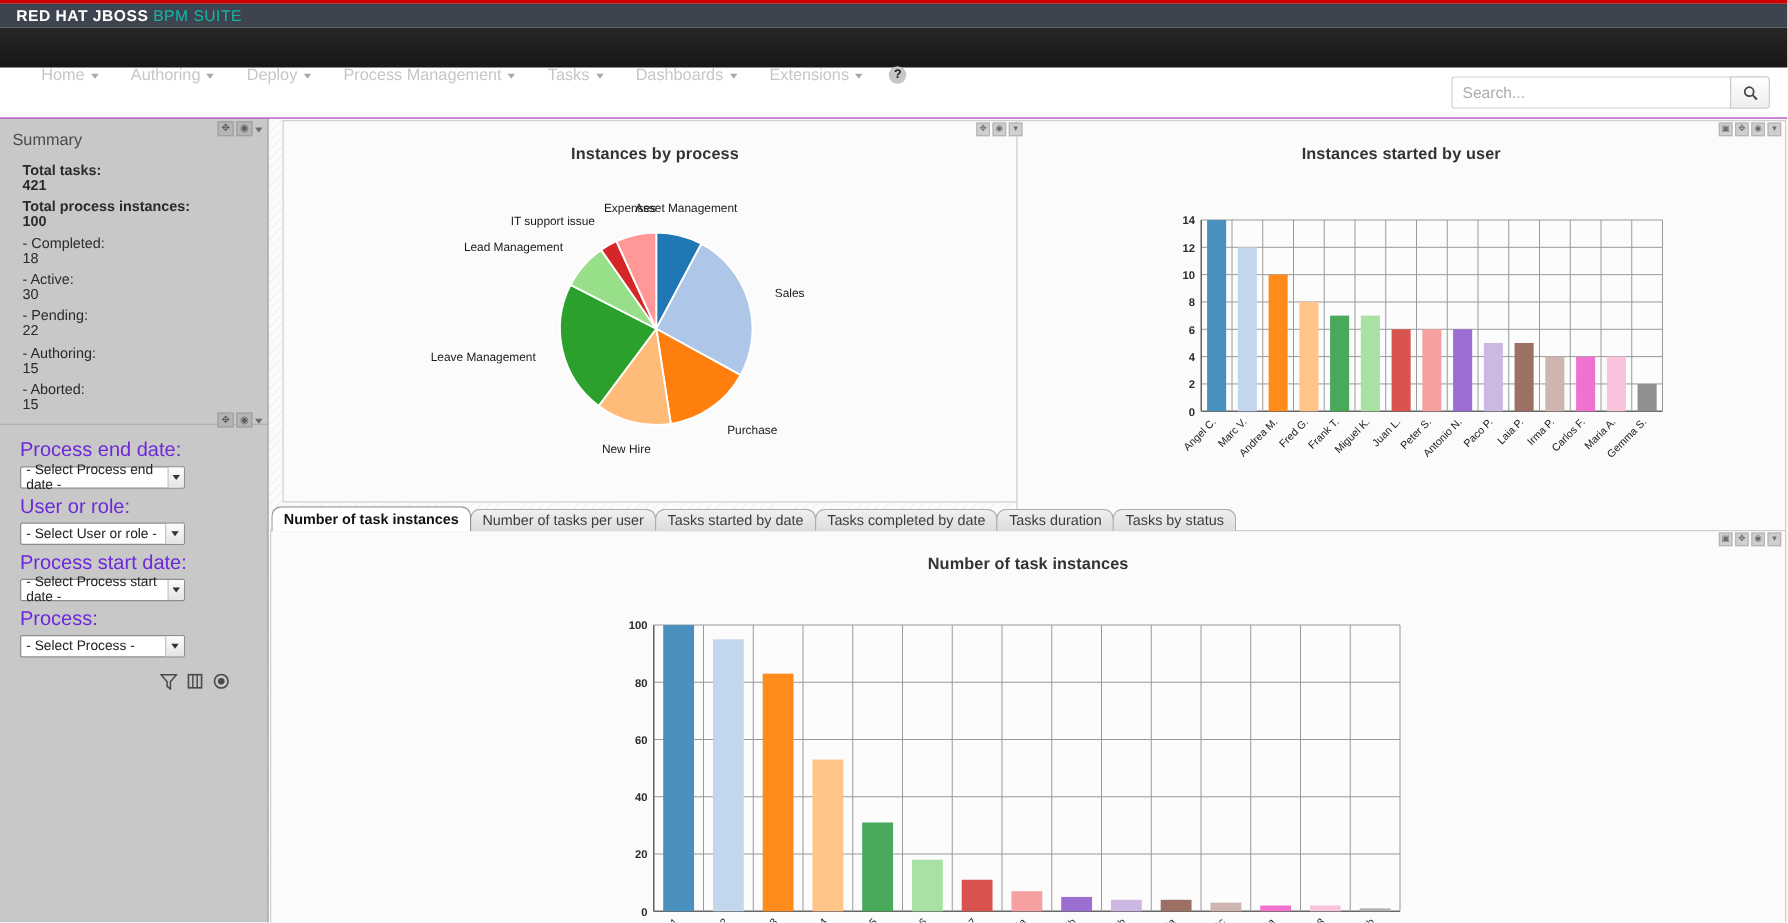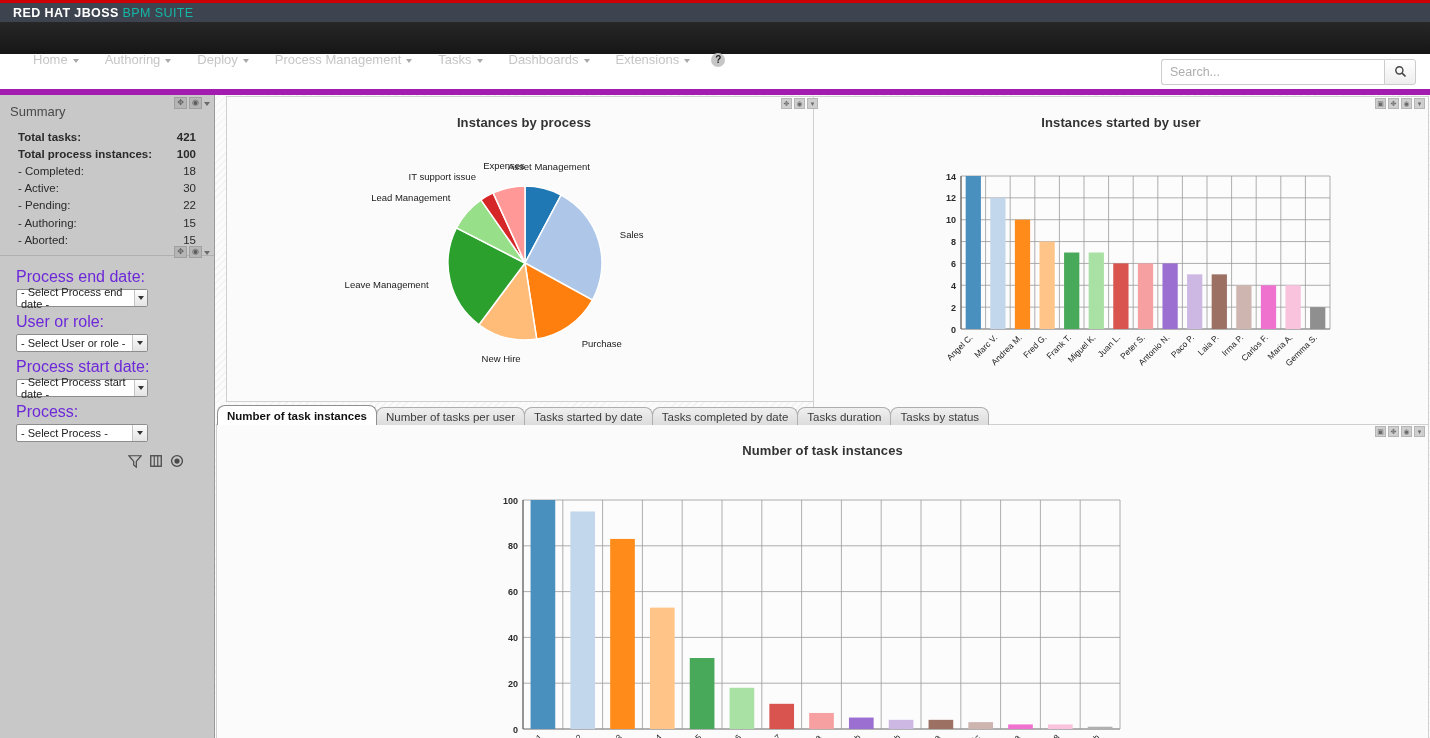--- a/index.html
+++ b/index.html
@@ -70,21 +70,21 @@
              align-items:center; justify-content:center; font-family:"Liberation Serif",serif;}
   .cam-ic { width: 15px; height: 12px; background: #c6c6c6; border-radius: 2px; position: relative; }
   .cam-ic:after { content:""; position:absolute; left:5px; top:3px; width:5px; height:5px;
                   background:#1b1b1b; }
   .cam-ic:before { content:""; position:absolute; left:4px; top:-2px; width:6px; height:2px;
                    background:#c6c6c6; border-radius:1px 1px 0 0;}
 
   
   .search-row {
     height: 41px; width: 100%; background: #ffffff;
-    border-bottom: 6px solid #a21caf;
+    border-bottom: 1px solid #a21caf;
     display: flex; align-items: center; justify-content: flex-end;
     padding-right: 14px;
   }
   .search-wrap { display: flex; height: 26px; }
   .search-input {
     width: 223px; height: 26px; border: 1px solid #cccccc; border-right: none;
     border-radius: 3px 0 0 3px; padding: 0 8px; font-size: 12.5px; color: #555;
     outline: none; font-family: "Liberation Sans", sans-serif;
   }
   .search-input::placeholder { color: #adadad; }
@@ -106,21 +106,21 @@
     position: absolute; right: 4px; top: 2px; display: flex; align-items: center; gap: 2px;
   }
   .ctl-box {
     width: 13px; height: 12px; background: #b5b5b5; border: 1px solid #a0a0a0;
     display: flex; align-items: center; justify-content: center; cursor: pointer;
   }
   .ctl-sm { font-size: 8px; color: #5c5c5c; line-height: 1; }
   .sb-section { position: relative; padding: 9px 10px 7px 10px; }
   .sb-title { font-size: 13px; color: #4a4a4a; margin-bottom: 9px; }
   .sb-row { display: flex; justify-content: space-between; font-size: 11.5px;
-            color: #2a2a2a; padding: 2.6px 8px 2.6px 8px; }
+            color: #2a2a2a; padding: 2.6px 8px 2.6px 8px; flex-direction: column; }
   .sb-row.bold { font-weight: bold; }
   .sb-row .lbl { }
   .sb-row .val { }
   .sb-div { border-top: 1px solid #b0b0b0; }
   .filter-section { position: relative; padding: 10px 10px 6px 10px; }
   .f-label { font-size: 16px; color: #6d28d9; margin: 6px 0 3px 6px; }
   .f-label:first-child { margin-top: 2px; }
   .f-select {
     width: 132px; height: 18px; margin-left: 6px;
     border: 1px solid #8d8d8d; background: #fff; border-radius: 2px;

